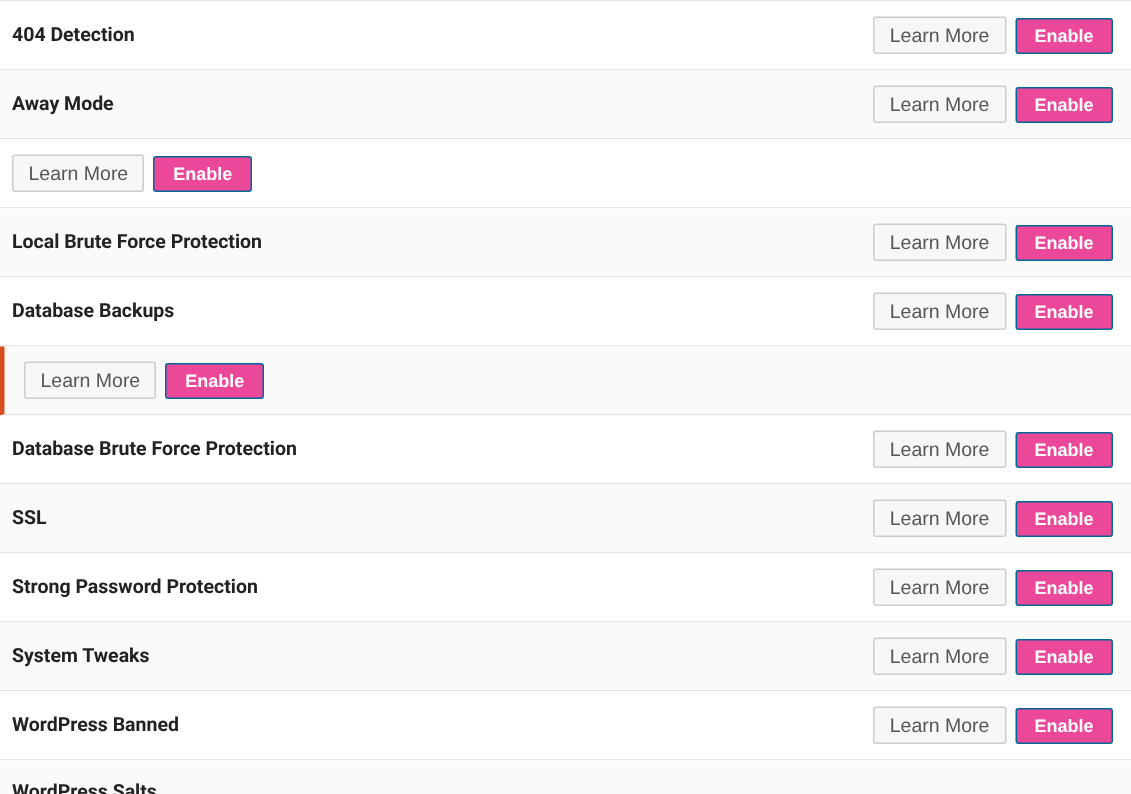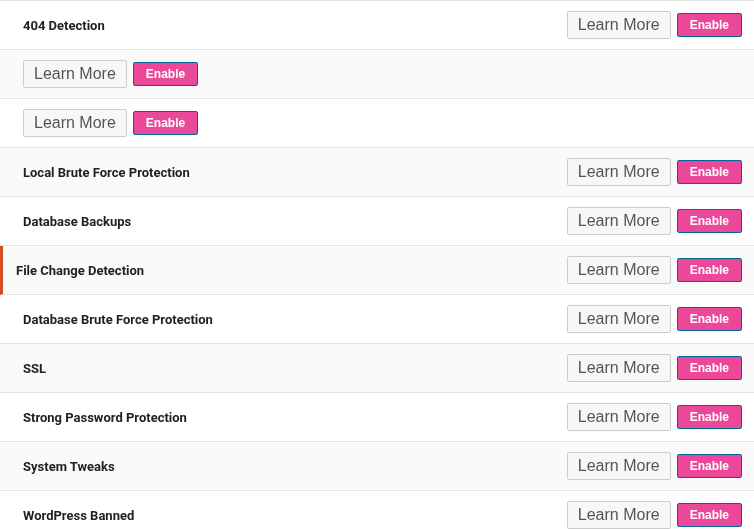--- a/index.html
+++ b/index.html
@@ -17,21 +17,21 @@
 
     .feature-list {
       width: 754px;
       border-top: 1px solid #e5e5e5;
     }
 
     .feature-row {
       display: flex;
       align-items: center;
       justify-content: space-between;
-      padding: 10px 12px 10px 23px;
+      padding: 10px 12px 10px 8px;
       border-bottom: 1px solid #e5e5e5;
       min-height: 44px;
       background: #fff;
     }
 
     .feature-row:nth-child(even) {
       background: #fafafa;
     }
 
     .feature-row.has-left-border {
@@ -55,21 +55,21 @@
       align-items: center;
       gap: 6px;
       flex-shrink: 0;
     }
 
     .btn-learn-more {
       background: #f7f7f7;
       border: 1px solid #ccc;
       color: #555;
       padding: 4px 10px;
-      font-size: 16px;
+      font-size: 13px;
       cursor: pointer;
       border-radius: 2px;
       white-space: nowrap;
     }
 
     .btn-enable {
       background: #ec4899;
       border: 1px solid #006799;
       color: #fff;
       padding: 4px 12px;
@@ -96,20 +96,21 @@
 
 <div class="feature-list">
 <div class="feature-row">
       <span class="feature-name">404 Detection</span>
       <div class="feature-actions">
         <button class="btn-learn-more">Learn More</button>
         <button class="btn-enable">Enable</button>
       </div>
     </div>
     <div class="feature-row">
+      <span class="feature-name">Away Mode</span>
       <div class="feature-actions">
         <button class="btn-learn-more">Learn More</button>
         <button class="btn-enable">Enable</button>
       </div>
     </div>
     <div class="feature-row">
       <div class="feature-actions">
         <button class="btn-learn-more">Learn More</button>
         <button class="btn-enable">Enable</button>
       </div>
@@ -122,21 +123,20 @@
       </div>
     </div>
     <div class="feature-row">
       <span class="feature-name">Database Backups</span>
       <div class="feature-actions">
         <button class="btn-learn-more">Learn More</button>
         <button class="btn-enable">Enable</button>
       </div>
     </div>
     <div class="feature-row has-left-border">
-      <span class="feature-name">File Change Detection<span class="warning"></span></span>
       <div class="feature-actions">
         <button class="btn-learn-more">Learn More</button>
         <button class="btn-enable">Enable</button>
       </div>
     </div>
     <div class="feature-row">
       <span class="feature-name">Database Brute Force Protection</span>
       <div class="feature-actions">
         <button class="btn-learn-more">Learn More</button>
         <button class="btn-enable">Enable</button>

